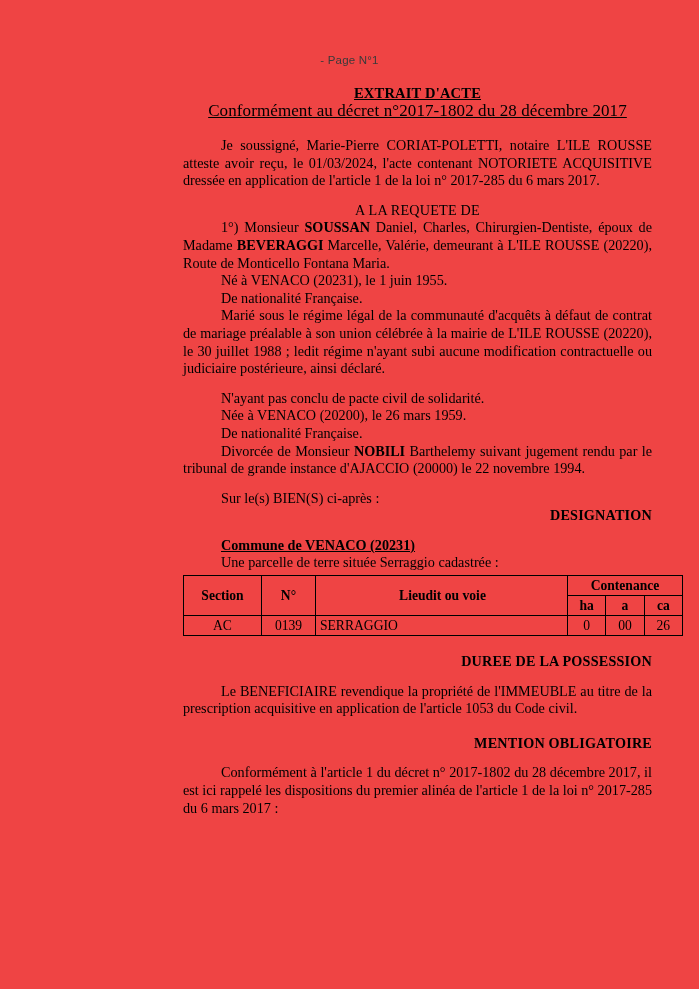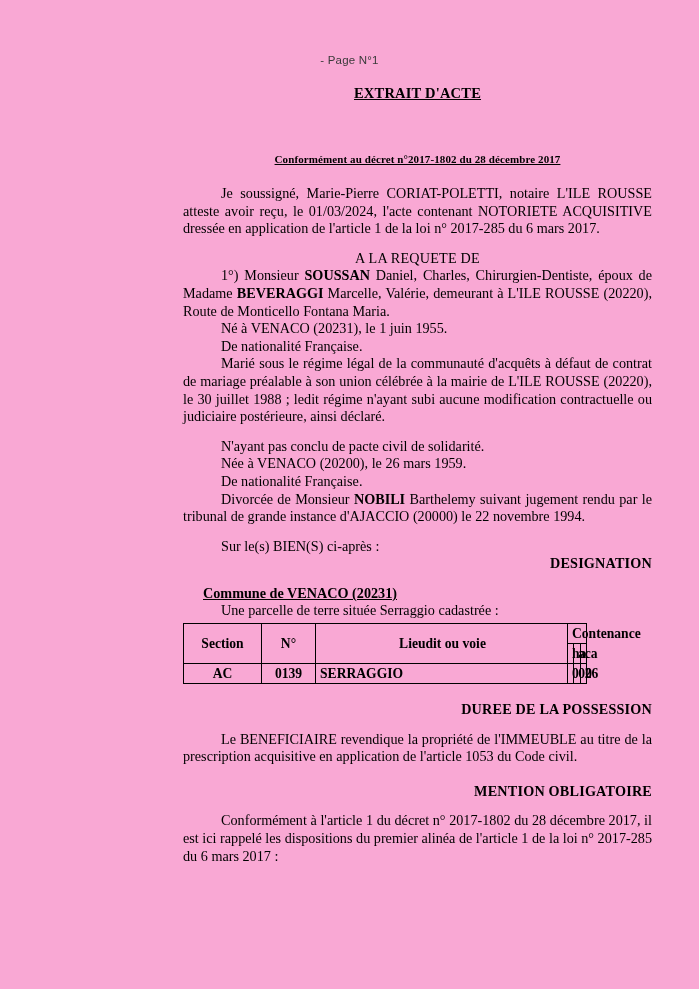--- a/index.html
+++ b/index.html
@@ -4,21 +4,21 @@
 <style>
   html, body {
     margin: 0;
     padding: 0;
     background: #ffffff;
   }
   .page {
     position: relative;
     width: 699px;
     height: 989px;
-    background: #f9a8d4;
+    background: #ef4444;
     font-family: "Liberation Serif", "DejaVu Serif", serif;
     color: #000000;
     overflow: hidden;
   }
   .page-number {
     position: absolute;
     top: 54px;
     left: 0;
     width: 699px;
     text-align: center;
@@ -37,26 +37,25 @@
     text-align: center;
   }
   .title-main {
     font-size: 14.5px;
     font-weight: bold;
     text-decoration: underline;
     letter-spacing: 0.2px;
     line-height: 17px;
   }
   .title-sub {
-    font-size: 11px;
-    font-weight: bold;
+    font-size: 17px;
+    font-weight: normal;
     text-decoration: underline;
     letter-spacing: 0.1px;
     line-height: 18px;
-    margin-top: 48px;
   }
   p.body {
     margin: 0;
     font-size: 14.2px;
     line-height: 17.6px;
     text-align: justify;
     text-justify: inter-word;
     text-indent: 38px;
   }
   p.body.last {
@@ -76,35 +75,35 @@
     font-weight: normal;
     letter-spacing: 0.2px;
     line-height: 17.6px;
     text-align: center;
   }
   .commune {
     font-size: 14.2px;
     font-weight: bold;
     text-decoration: underline;
     line-height: 17.6px;
-    margin-left: 20px;
+    margin-left: 38px;
   }
   b { font-weight: bold; }
   table.parcelles {
     border-collapse: collapse;
-    width: 404px;
+    width: 500px;
     margin-top: 3px;
     table-layout: fixed;
   }
   table.parcelles td, table.parcelles th {
     border: 1px solid #000000;
     font-size: 13.6px;
     padding: 1px 4px;
     line-height: 17px;
-    font-weight: bold;
+    font-weight: normal;
     vertical-align: middle;
   }
   table.parcelles th {
     font-weight: bold;
     text-align: center;
   }
   table.parcelles th.lieudit {
     text-align: center;
     padding-left: 6px;
   }

